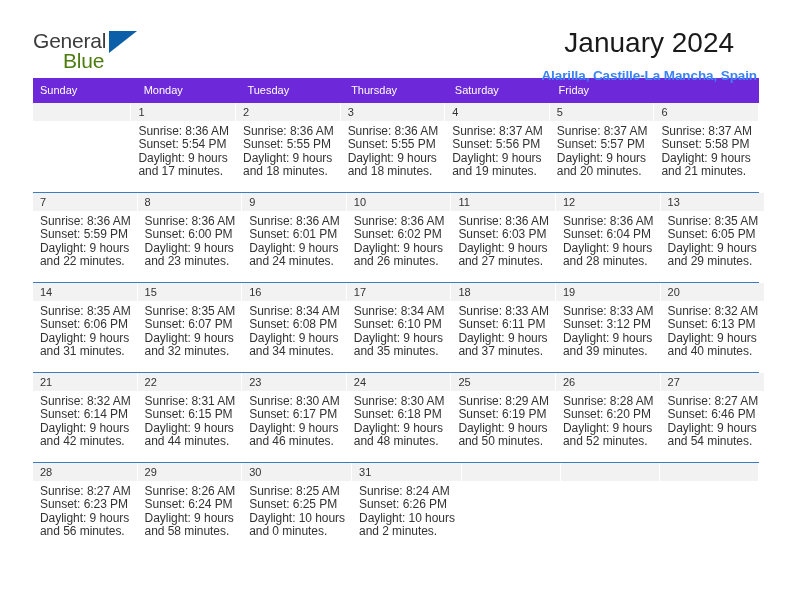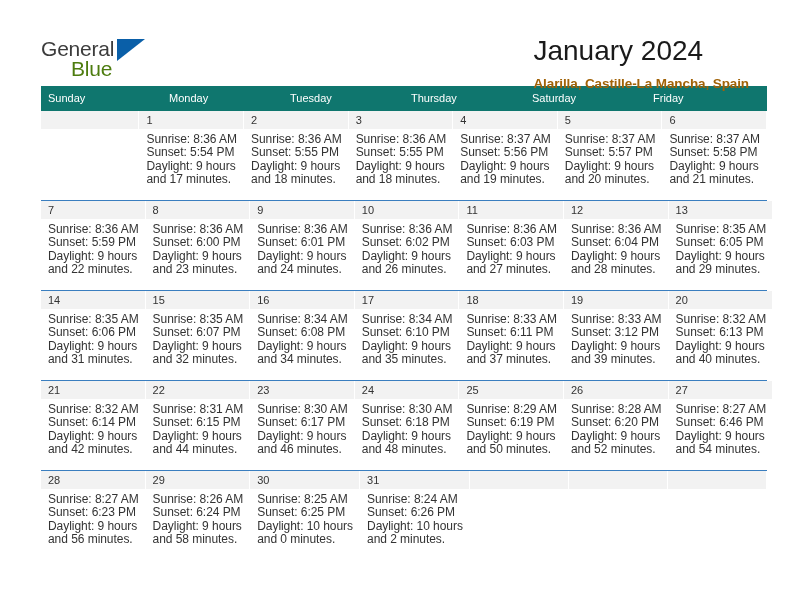--- a/index.html
+++ b/index.html
@@ -9,21 +9,21 @@
     background: #ffffff;
     font-family: "Liberation Sans", sans-serif;
     color: #000000;
     overflow: hidden;
   }
 
   .page {
     position: relative;
     width: 792px;
     height: 612px;
-    padding: 8px;
+    padding: 0;
   }
 
   
   .header {
     display: flex;
     align-items: flex-start;
     justify-content: space-between;
     padding: 26px 35px 0 33px;
     height: 78px;
   }
@@ -54,49 +54,49 @@
     position: absolute;
     left: 76px;
     top: 5px;
     width: 0;
     height: 0;
     border-left: 28px solid #0a5fa8;
     border-bottom: 22px solid transparent;
   }
 
   .titles {
-    text-align: left;
+    text-align: center;
     padding-top: 0px;
   }
   .cal-title {
     font-size: 28px;
     line-height: 34px;
     font-weight: normal;
     color: #1a1a1a;
     letter-spacing: 0px;
   }
   .cal-subtitle {
     font-size: 13.5px;
     line-height: 20px;
-    color: #a16207;
+    color: #3b82f6;
     font-weight: bold;
     margin-top: 6px;
     letter-spacing: -0.1px;
   }
 
   
   .calendar {
     margin: 0 33px;
     width: 726px;
   }
 
   .weekdays {
     display: grid;
-    grid-template-columns: repeat(6, 1fr);
-    background: #0f766e;
+    grid-template-columns: repeat(7, 1fr);
+    background: #6d28d9;
   }
   .weekday {
     color: #ffffff;
     font-size: 11px;
     line-height: 13px;
     padding: 6px 0 6px 7px;
     letter-spacing: 0px;
   }
 
   .week {

